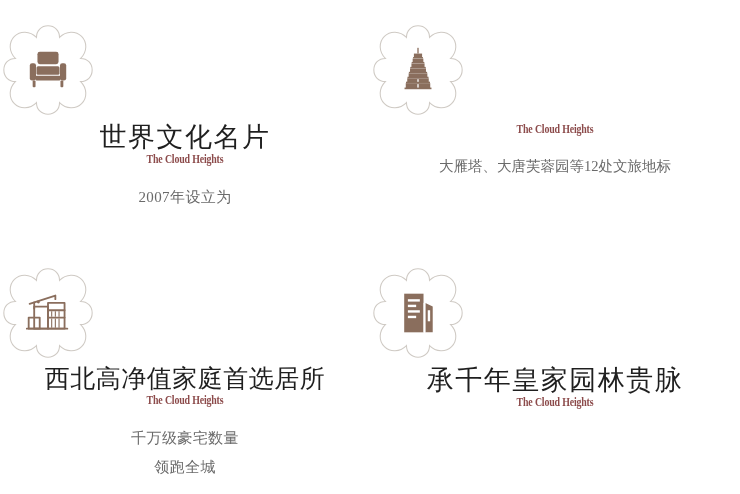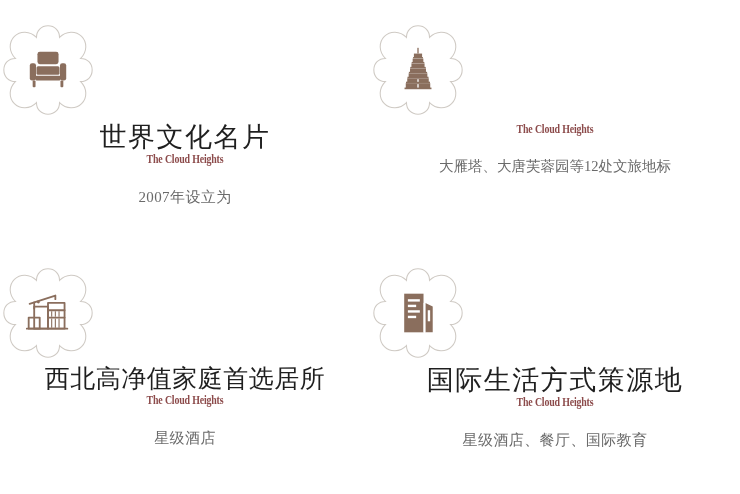--- a/index.html
+++ b/index.html
@@ -264,21 +264,22 @@
             <path d="M37 29 L37 39"></path>
             <path d="M29 21 L29 27"></path>
             <path d="M33 21 L33 27"></path>
             <path d="M37 21 L37 27"></path>
           </g>
         </svg>
       </div>
       <div class="heading wide">西北高净值家庭首选居所</div>
       <div class="sub-en">The Cloud Heights</div>
       <div class="desc">
-        <div class="desc-line">星级酒店</div>
+        <div class="desc-line">千万级豪宅数量</div>
+        <div class="desc-line">领跑全城</div>
       </div>
     </div>
 
     <div class="card row2">
       <div class="icon-badge">
         <svg class="frame" viewBox="0 0 100 100">
           <path d="M50 4
                    C57 4 62 9 62 16
                    C69 9 79 9 85 15
                    C91 21 91 31 84 38
@@ -305,21 +306,20 @@
           <rect x="13" y="22" width="13" height="2.6" fill="#ffffff"></rect>
           <rect x="13" y="28" width="9" height="2.6" fill="#ffffff"></rect>
 
           <path d="M32 14 L40 18 L40 46 L32 46 Z" fill="#8a6e5d"></path>
 
           <rect x="30" y="14" width="2" height="32" fill="#ffffff"></rect>
 
           <rect x="34.6" y="22" width="2.6" height="12" fill="#ffffff"></rect>
         </svg>
       </div>
-      <div class="heading">国际生活方式策源地</div>
+      <div class="heading">承千年皇家园林贵脉</div>
       <div class="sub-en">The Cloud Heights</div>
       <div class="desc">
-        <div class="desc-line">星级酒店、餐厅、国际教育</div>
       </div>
     </div>
 
   </div>
 </div>
 
 </body></html>

